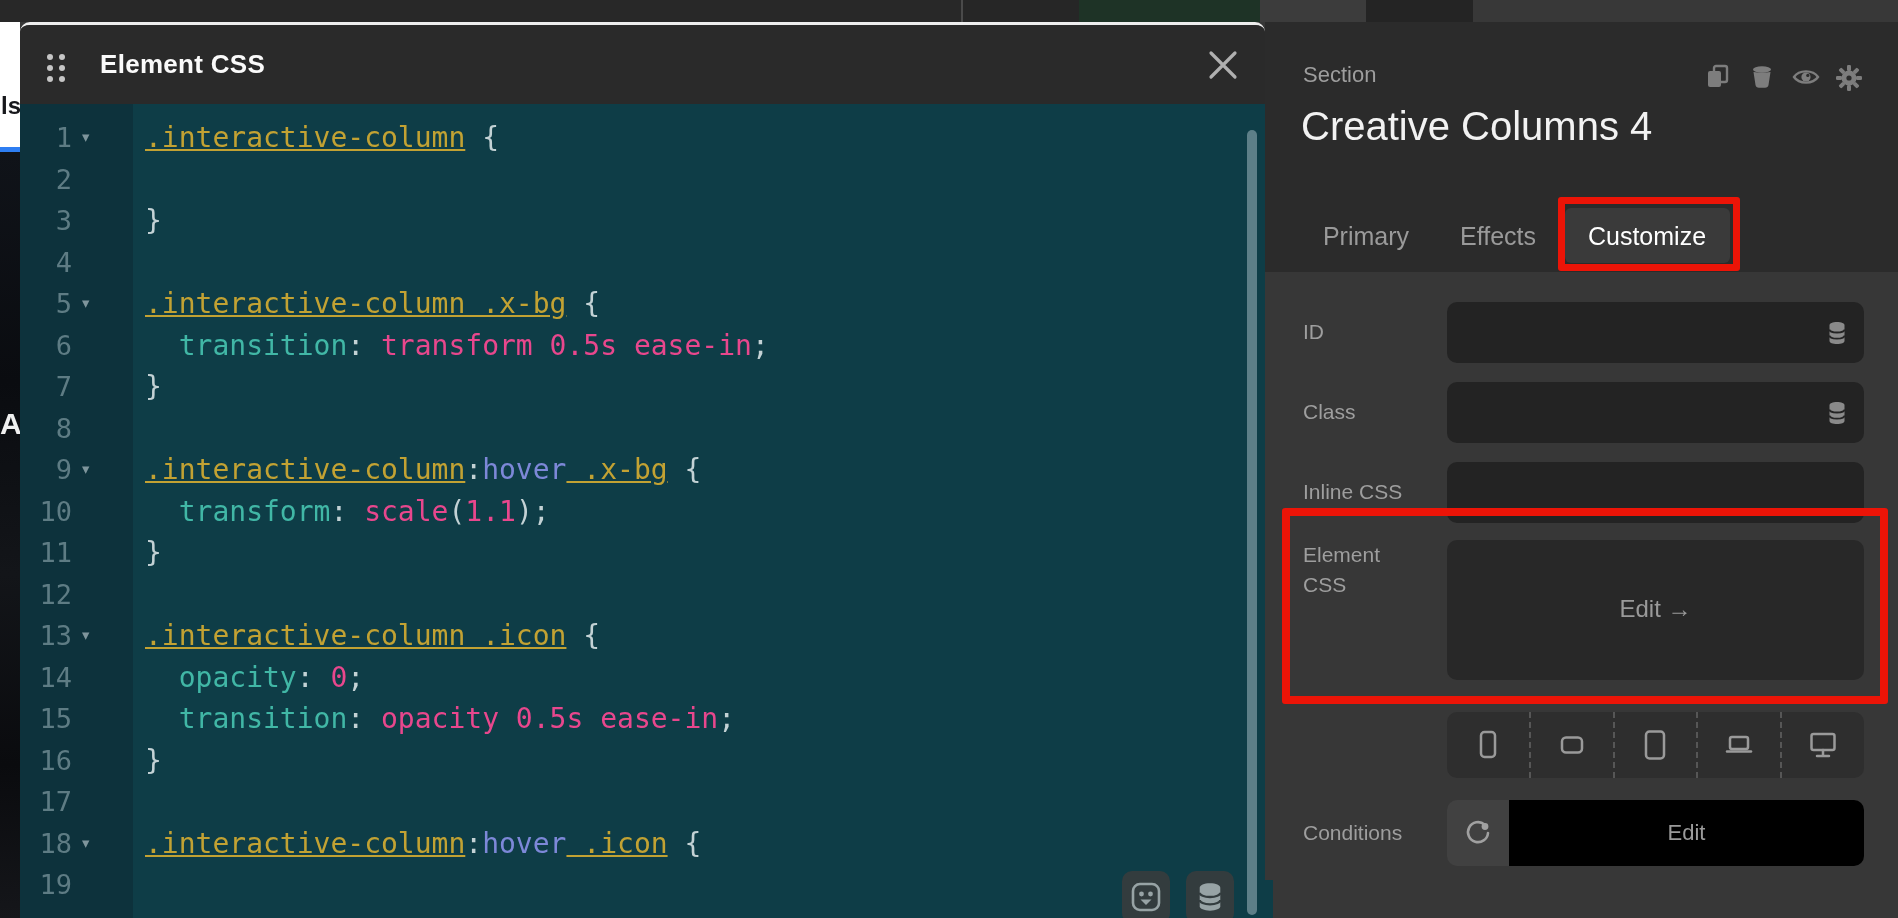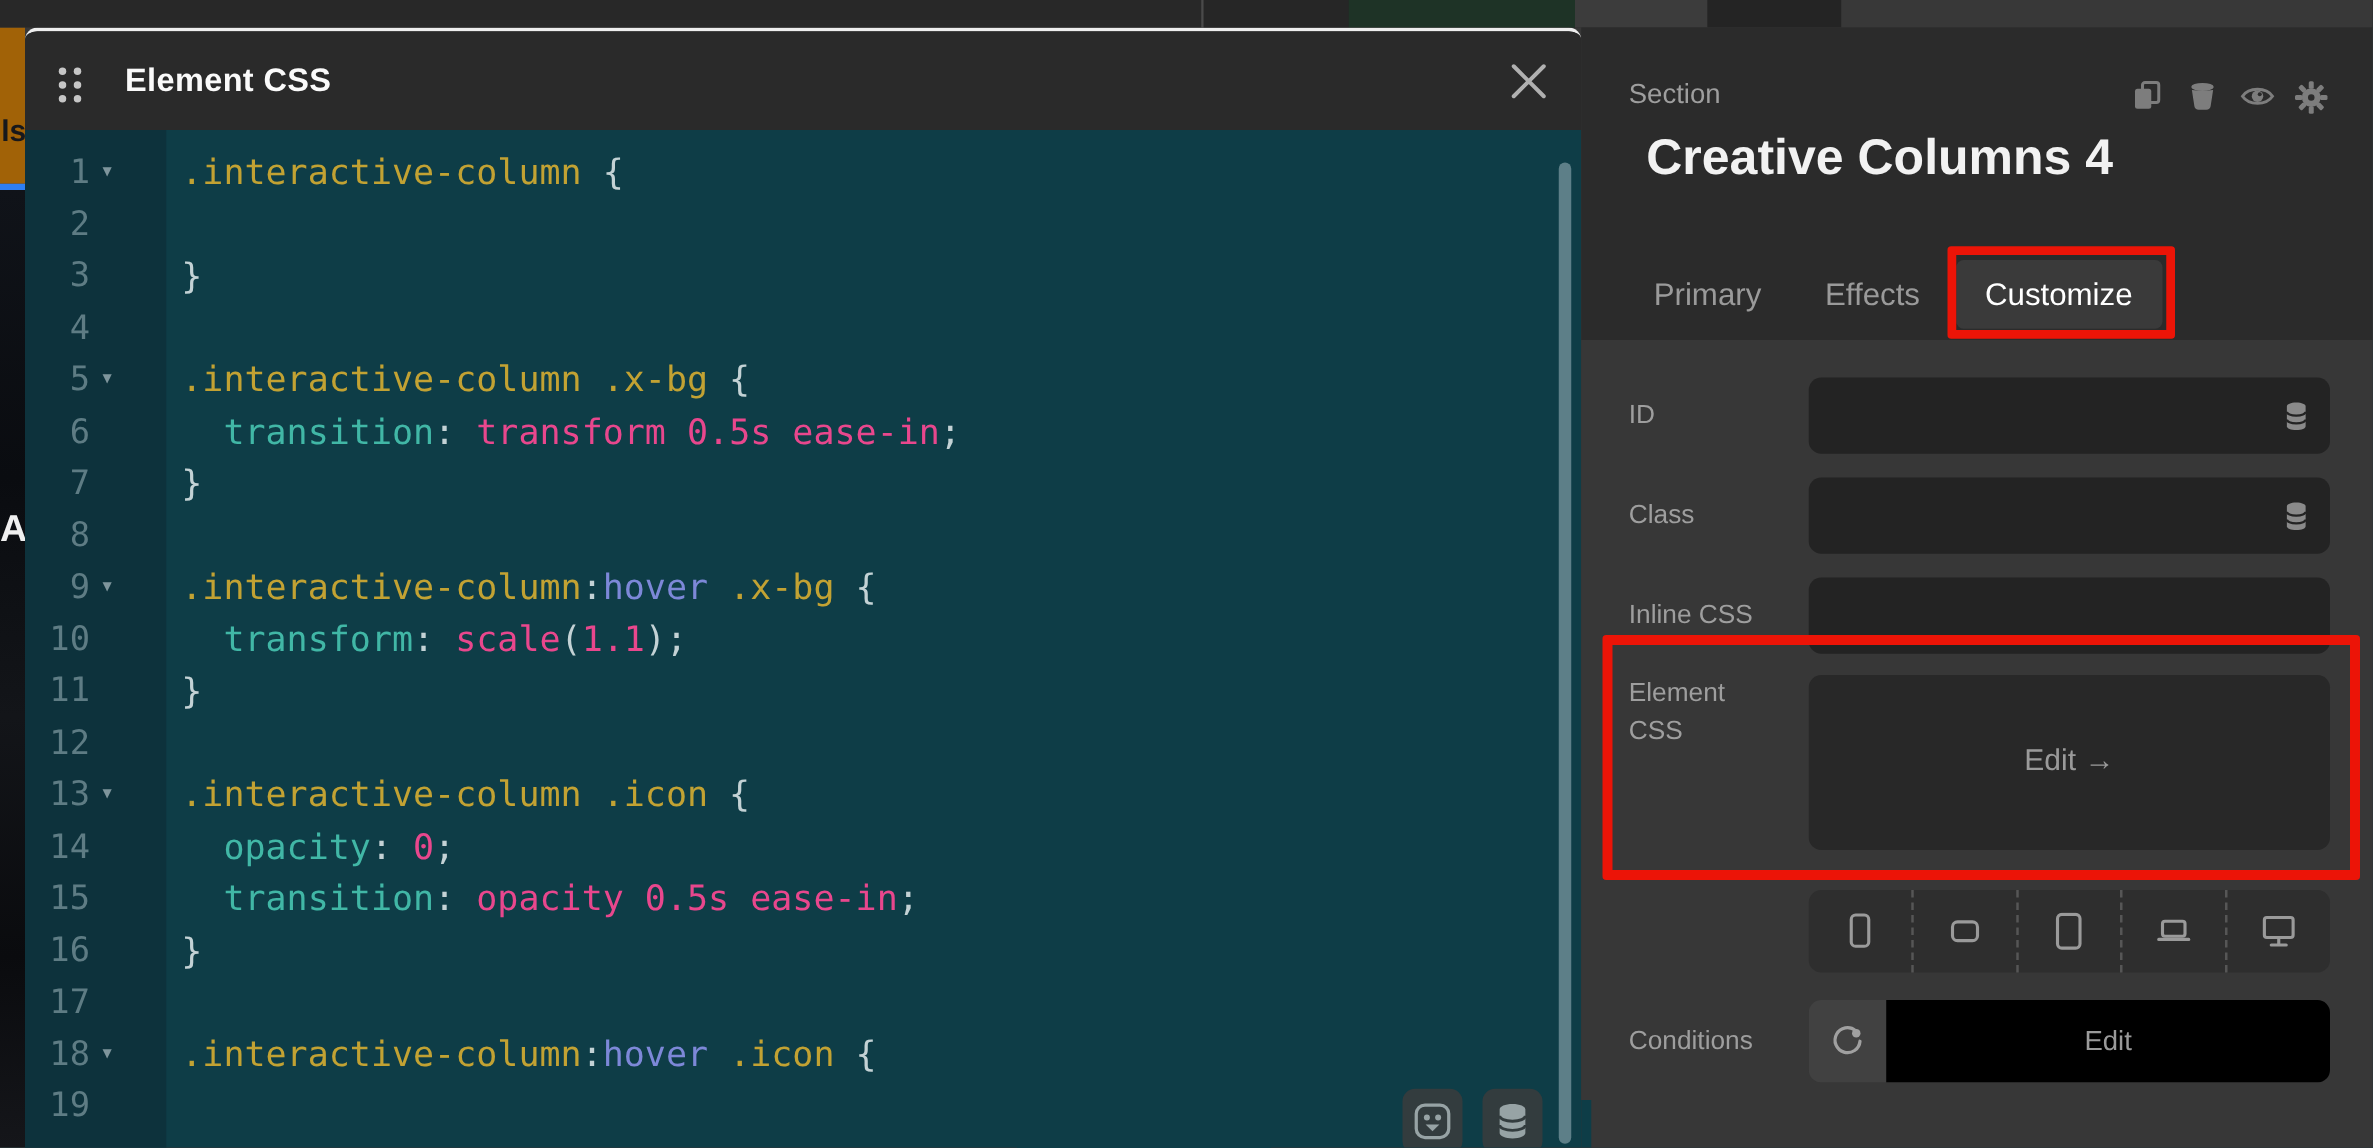--- a/index.html
+++ b/index.html
@@ -6,21 +6,21 @@
   html,body { width:1898px; height:918px; overflow:hidden; background:#373737;
               font-family:"Liberation Sans", sans-serif; }
   #stage { position:absolute; inset:0; width:1898px; height:918px; }
 
   
   .top-bar { position:absolute; left:0; top:0; width:1898px; height:22px; background:#282828; }
   .tb-seg { position:absolute; top:0; height:22px; }
 
   
   .page-strip { position:absolute; left:0; top:22px; width:20px; height:896px; overflow:hidden; }
-  .ps-white { position:absolute; left:0; top:0; width:36px; height:125px; background:#a16207; }
+  .ps-white { position:absolute; left:0; top:0; width:36px; height:125px; background:#ffffff; }
   .ps-white span { position:absolute; left:1px; top:70px; font-size:24px; font-weight:700; color:#17181c; }
   .ps-blue { position:absolute; left:0; top:125px; width:20px; height:5px; background:#2e7ef2; }
   .ps-photo { position:absolute; left:0; top:130px; width:20px; height:766px;
               background:linear-gradient(180deg,#101319 0%,#0a0c10 30%,#131519 55%,#0a0b0e 80%,#15161a 100%); }
   .ps-photo span { position:absolute; left:0; top:255px; color:#f0f0f0; font-weight:700; font-size:30px; }
 
   
   .modal { position:absolute; left:20px; top:22px; width:1245px; height:896px;
            border-top:3px solid #eeeeee; border-radius:10px 10px 0 0; overflow:hidden; }
   .modal-header { position:absolute; left:0; top:0; width:100%; height:79px; background:#2a2a2a; }
@@ -31,40 +31,40 @@
 
   
   .code-area { position:absolute; left:0; top:79px; width:1245px; height:817px; background:#0e3d47; }
   .gutter-bg { position:absolute; left:0; top:0; width:113px; height:100%; background:#0d323c; }
   .code-lines { position:absolute; left:0; top:13px; width:100%;
                 font-family:"DejaVu Sans Mono", monospace; font-size:28px; }
   .code-line { position:relative; height:41.5px; line-height:41.5px; white-space:pre; }
   .ln { position:absolute; left:0; top:0; width:52px; text-align:right; color:#5e7c84; font-size:27px; }
   .fold { position:absolute; left:60px; top:-1px; color:#7e959c; font-size:19px; }
   .code-text { position:absolute; left:125px; top:0; }
-  .tok-sel { color:#c2a233; }
+  .tok-sel { color:#c2a233;text-decoration:underline; }
   .tok-prop { color:#41b7a6; }
   .tok-val { color:#e8478d; }
   .tok-pseudo { color:#7d88d8; }
   .tok-punc { color:#c3d2d5; }
   .scrollbar-thumb { position:absolute; left:1227px; top:26px; width:10px; height:785px;
                      border-radius:5px; background:#5d7f88; }
   .editor-btn { position:absolute; top:767px; width:48px; height:52px; border-radius:10px;
                 background:#333c3e; cursor:pointer; }
   .editor-btn svg { position:absolute; left:8px; top:10px; }
   .btn-glyphs { left:1102px; }
   .btn-db { left:1166px; }
 
   
   .panel { position:absolute; left:1265px; top:22px; width:633px; height:896px; background:#373737; }
   .panel-header { position:absolute; left:0; top:0; width:100%; height:250px; background:#2b2b2b; }
   .section-label { position:absolute; left:38px; top:40px; font-size:22px; color:#9e9e9e; }
   .header-icons { position:absolute; left:440px; top:42px; width:180px; height:28px; }
   .hicon { position:absolute; top:0; width:28px; height:28px; cursor:pointer; }
-  .panel-title { position:absolute; left:36px; top:82px; font-size:40px; font-weight:700; color:#f2f2f2;margin-left:16px; }
+  .panel-title { position:absolute; left:36px; top:82px; font-size:40px; font-weight:400; color:#f2f2f2; }
 
   .tab { position:absolute; top:200px; transform:translateX(-50%); font-size:25px; color:#9a9a9a; cursor:pointer; }
   .tab.active { color:#ffffff; }
   .tab-active-bg { position:absolute; left:300px; top:186px; width:165px; height:55px;
                    border-radius:6px; background:#3a3a3a; }
 
   .field-label { position:absolute; left:38px; font-size:21px; color:#9e9e9e; line-height:30px; }
   .input-box { position:absolute; left:182px; width:417px; height:61px; background:#232323;
                border-radius:10px; cursor:text; }
   .db-icon { position:absolute; right:14px; top:50%; transform:translateY(-50%); }

